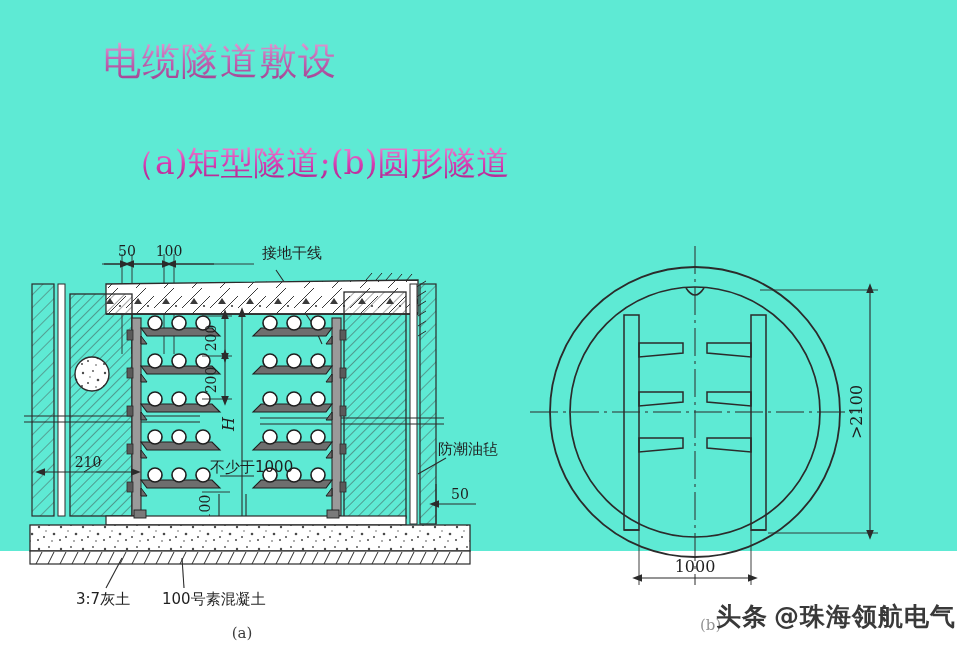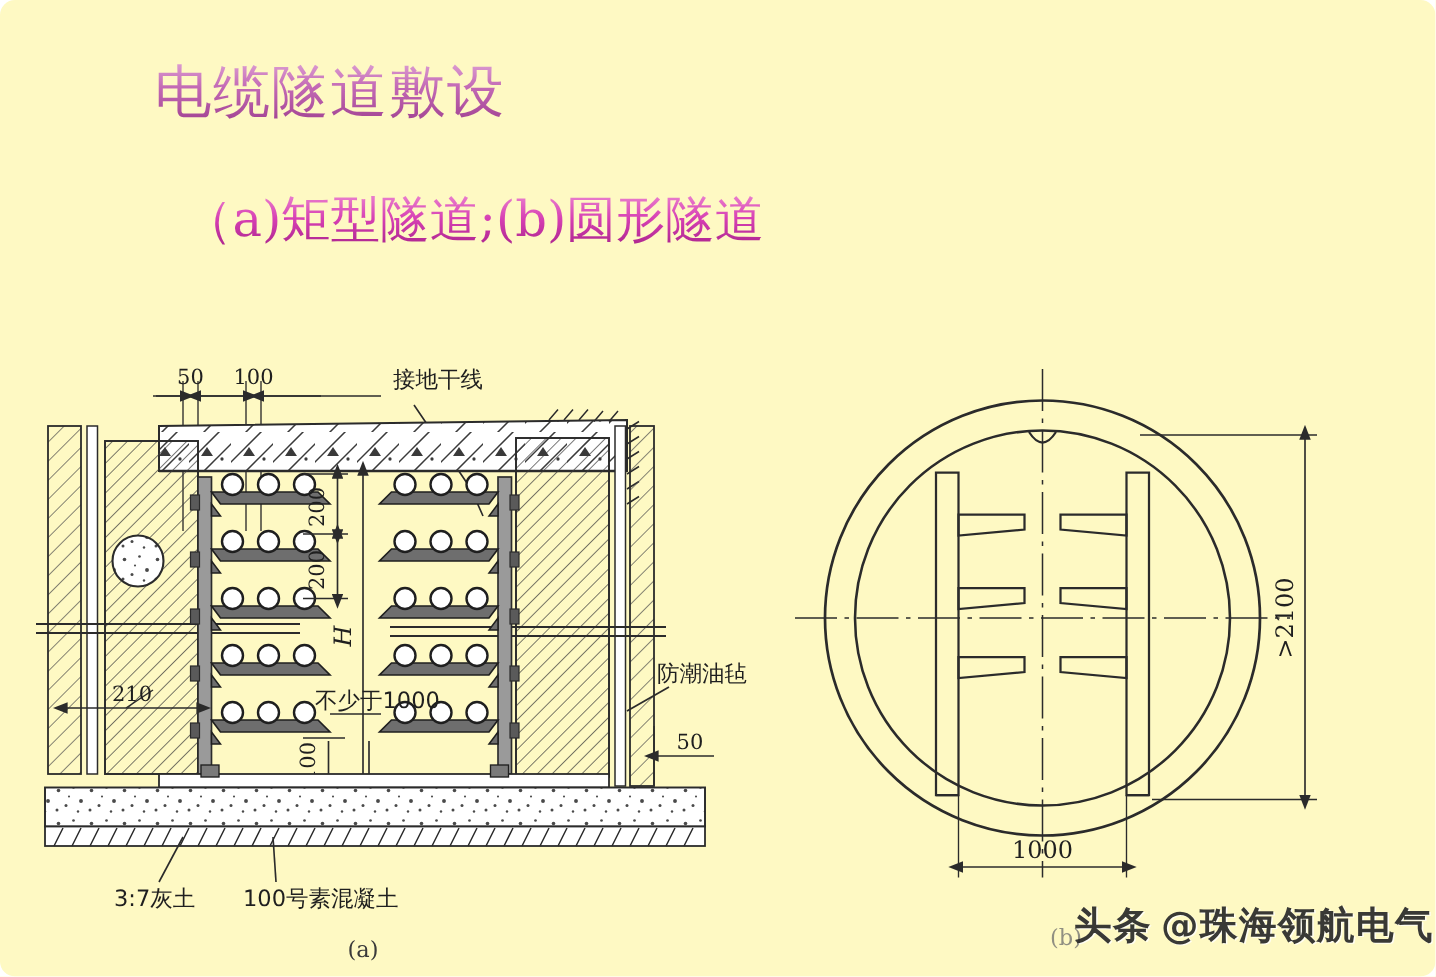--- a/index.html
+++ b/index.html
@@ -11,23 +11,22 @@
     width: 957px;
     height: 651px;
     position: relative;
     overflow: hidden;
     font-family: "Liberation Sans", "DejaVu Sans", sans-serif;
   }
   #page {
     position: absolute;
     left: 0; top: 0;
     width: 957px;
-    height: 651px;
-    background: #fef9c3;
-    border-radius: 10px;
+    height: 551px;
+    background: #5eead4;
   }
 
   
   .title-main {
     position: absolute;
     left: 103px;
     top: 38px;
     font-size: 38px;
     line-height: 46px;
     font-weight: 400;
@@ -36,21 +35,21 @@
     color: #c46fb4;
     background: linear-gradient(180deg, #e2a8d8 0%, #c268b4 45%, #9e3f8f 100%);
     -webkit-background-clip: text;
     background-clip: text;
     -webkit-text-fill-color: transparent;
     white-space: nowrap;
   }
   .title-sub {
     position: absolute;
     left: 122px;
-    top: 126px;
+    top: 143px;
     font-size: 33px;
     line-height: 40px;
     font-weight: 400;
     font-family: "DejaVu Serif", "Liberation Serif", serif;
     color: #d24fb0;
     background: linear-gradient(180deg, #ef8fd4 0%, #d63fb3 50%, #a8238a 100%);
     -webkit-background-clip: text;
     background-clip: text;
     -webkit-text-fill-color: transparent;
     white-space: nowrap;

